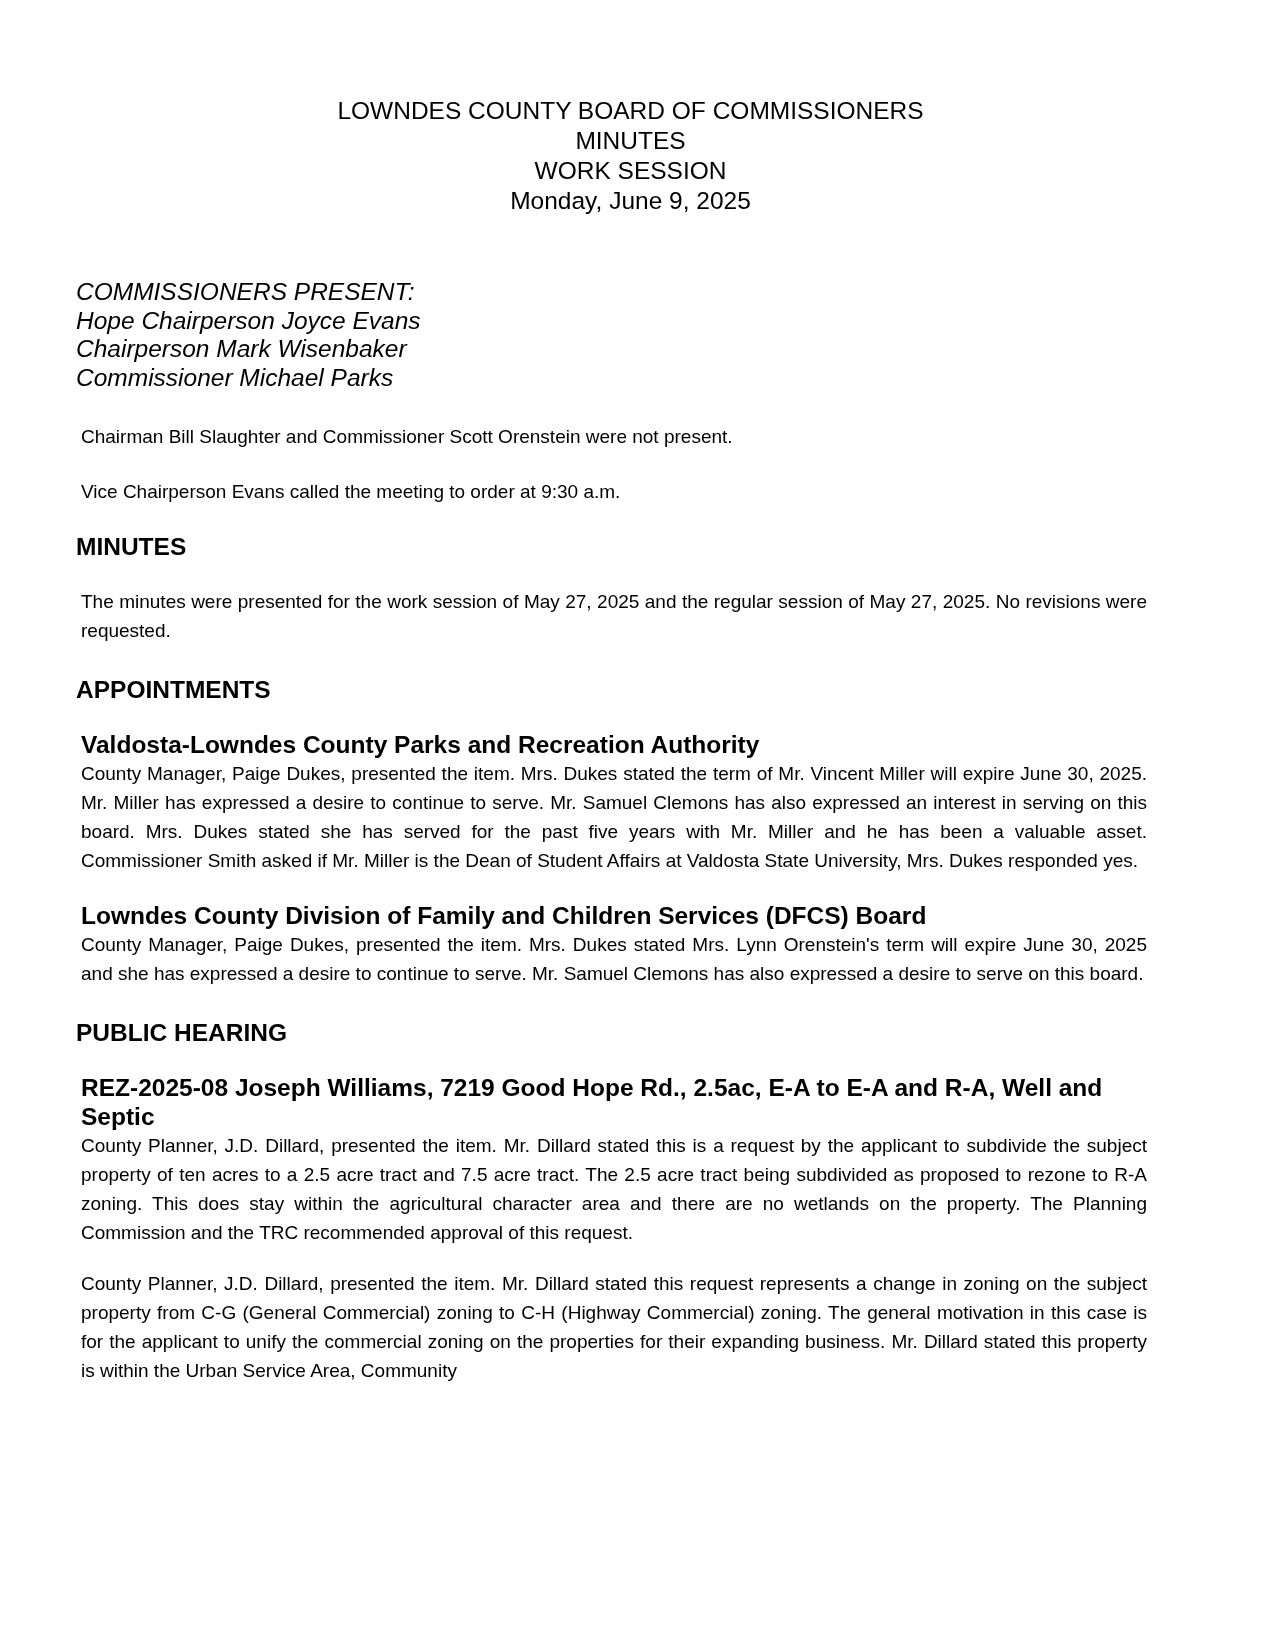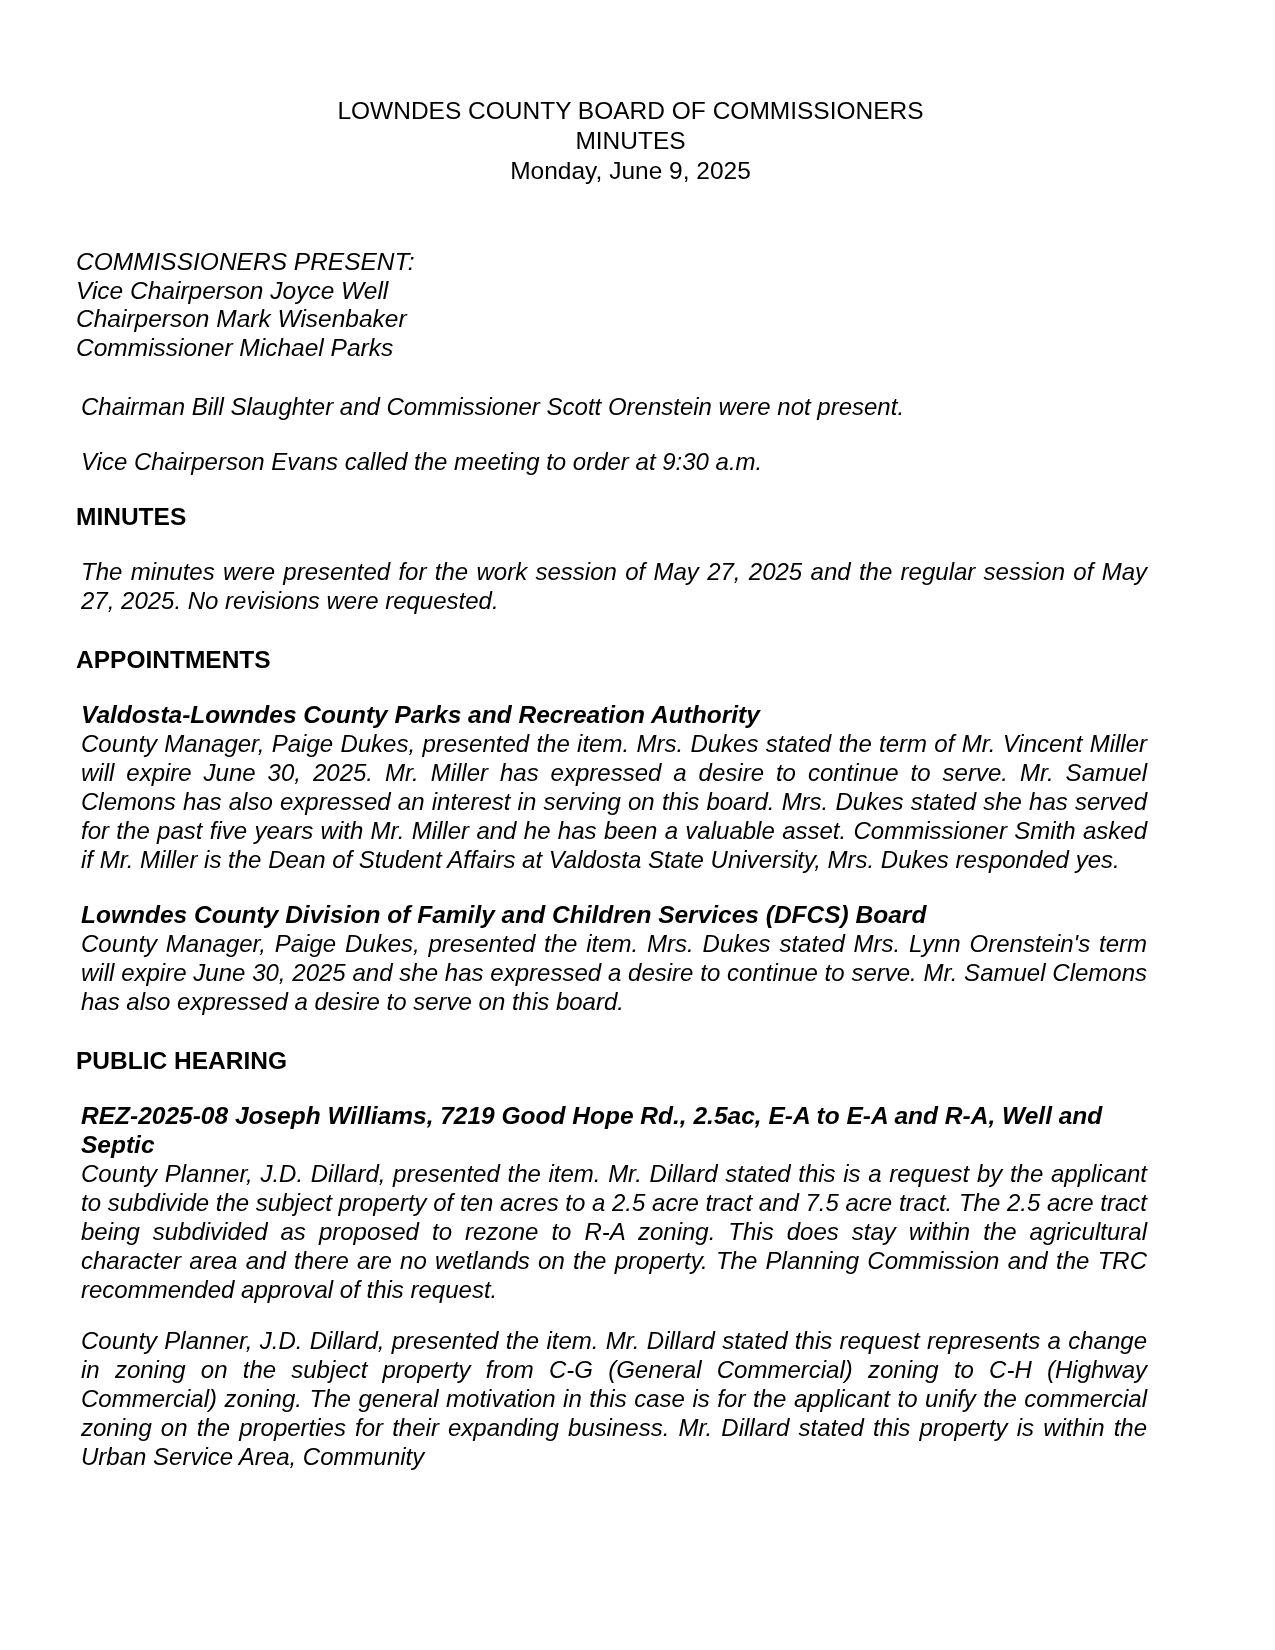--- a/index.html
+++ b/index.html
@@ -33,63 +33,62 @@
   .spacer-lg { height: 62px; }
 
   .block {
     font-size: 24.5px;
     line-height: 28.5px;
     font-style: italic;
   }
   .roster div { white-space: nowrap; }
 
   .para {
-    font-size: 24px;
+    font-size: 19px;
     line-height: 29px;
     margin: 0;
-    font-style: italic;
   }
   .para.justify {
     text-align: justify;
     text-align-last: left;
   }
   .section-head {
     font-size: 24.5px;
     line-height: 29px;
     font-weight: bold;
     margin: 0;
   }
   .sub-head {
     font-size: 24.5px;
     line-height: 29px;
     font-weight: bold;
     margin: 0;
-    font-style: italic;
   }
   .gap-26 { height: 26px; }
   .gap-30 { height: 30px; }
   .gap-22 { height: 22px; }
   .indent-body { padding-left: 5px; }
 </style>
 </head>
 <body>
 
 <div class="page">
 
   <div class="doc-header">
     <div>LOWNDES COUNTY BOARD OF COMMISSIONERS</div>
     <div>MINUTES</div>
+    <div>WORK SESSION</div>
     <div>Monday, June 9, 2025</div>
   </div>
 
   <div class="spacer-lg"></div>
 
   <div class="block roster">
     <div>COMMISSIONERS PRESENT:</div>
-    <div>Vice Chairperson Joyce Well</div>
+    <div>Hope Chairperson Joyce Evans</div>
     <div>Chairperson Mark Wisenbaker</div>
     <div>Commissioner Michael Parks</div>
   </div>
 
   <div class="gap-30"></div>
 
   <p class="para indent-body">Chairman Bill Slaughter and Commissioner Scott Orenstein were not present.</p>
 
   <div class="gap-26"></div>
 

